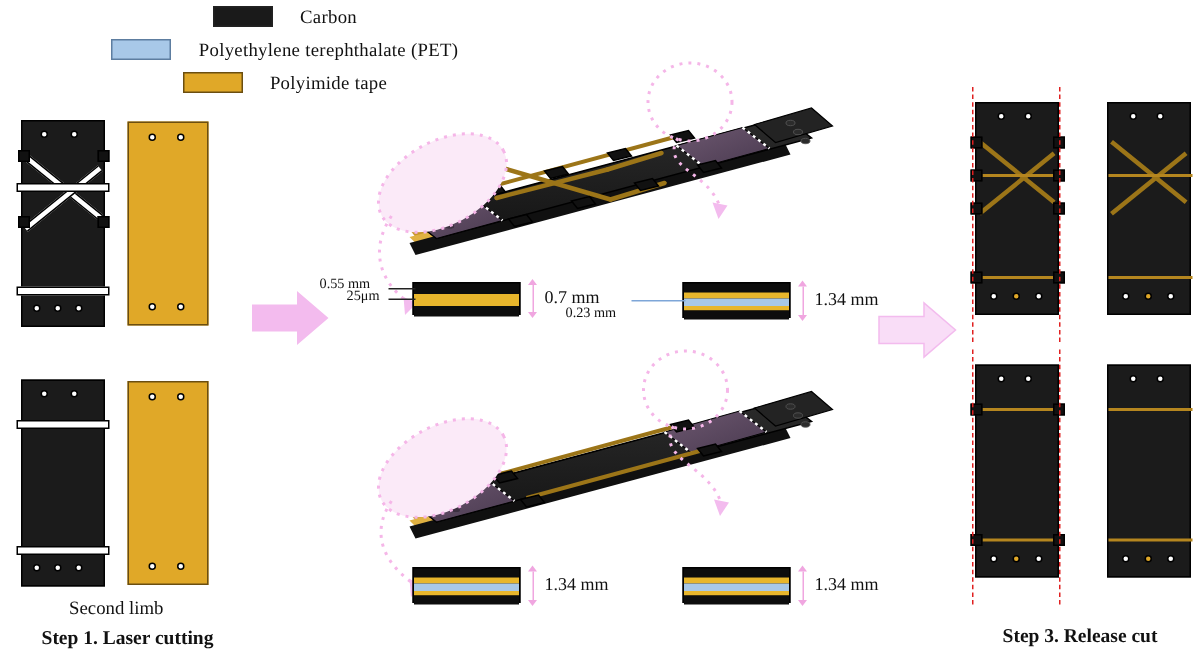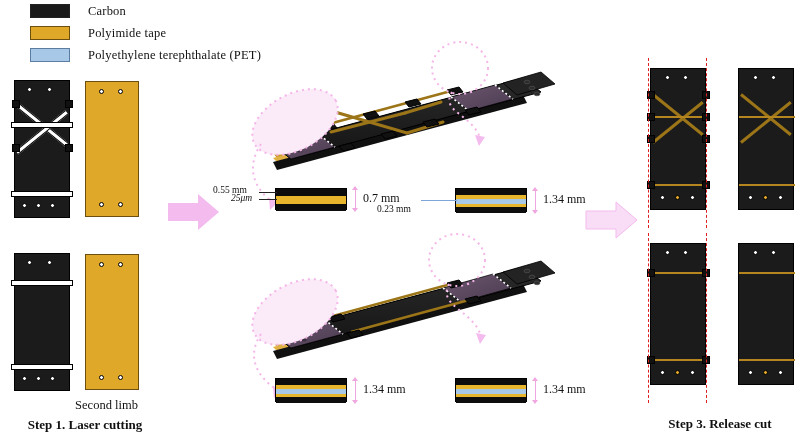--- a/index.html
+++ b/index.html
@@ -2,21 +2,21 @@
 <html><head>
 <meta charset="utf-8">
 <style>
   html,body{margin:0;padding:0;background:#fff;}
   body{width:800px;height:436px;position:relative;overflow:hidden;
        font-family:"Liberation Serif","DejaVu Serif",serif;color:#111;}
   .abs{position:absolute;}
 
   
   #legend{left:30px;top:2px;width:320px;}
-  .lg-row{display:flex;align-items:center;height:18px;margin-bottom:4px;}
+  .lg-row{display:flex;align-items:center;height:18px;margin-bottom:4px;justify-content:center;}
   .lg-sw{width:40px;height:14px;border:1px solid #222;box-sizing:border-box;margin-right:18px;}
   .lg-tx{font-size:12.5px;letter-spacing:.2px;white-space:nowrap;}
 
   
   .panel{position:absolute;box-sizing:border-box;}
   .carbon{background:#1b1b1b;border:1.5px solid #000;}
   .kapton{background:#e0a828;border:1.5px solid #6b4e10;}
   .hole{position:absolute;width:5px;height:5px;border-radius:50%;
         background:#fff;border:1px solid #000;box-sizing:border-box;}
   .hole.gold{background:#e0a828;}
@@ -58,26 +58,26 @@
 </style>
 </head>
 <body>
 
 <div class="abs" id="legend">
   <div class="lg-row">
     <span class="lg-sw" style="background:#1a1a1a;"></span>
     <span class="lg-tx">Carbon</span>
   </div>
   <div class="lg-row">
+    <span class="lg-sw" style="background:#a8c8e8;border-color:#5d7da0;"></span>
+    <span class="lg-tx">Polyethylene terephthalate (PET)</span>
+  </div>
+  <div class="lg-row">
     <span class="lg-sw" style="background:#e0a828;border-color:#6b4e10;"></span>
     <span class="lg-tx">Polyimide tape</span>
-  </div>
-  <div class="lg-row">
-    <span class="lg-sw" style="background:#a8c8e8;border-color:#5d7da0;"></span>
-    <span class="lg-tx">Polyethylene terephthalate (PET)</span>
   </div>
 </div>
 
 <div class="abs" style="left:0;top:0;width:180px;height:436px;">
 
   <div class="panel carbon" style="left:14px;top:80px;width:56px;height:138px;">
     <span class="hole" style="left:12px;top:6px;"></span>
     <span class="hole" style="left:32px;top:6px;"></span>
 
     <span class="diag" style="left:2px;top:21px;width:64px;transform:rotate(39deg);"></span>
@@ -114,21 +114,21 @@
     <span class="hole" style="left:35px;top:122px;"></span>
   </div>
 
   <div class="panel kapton" style="left:85px;top:254px;width:54px;height:136px;">
     <span class="hole" style="left:13px;top:7px;"></span>
     <span class="hole" style="left:32px;top:7px;"></span>
     <span class="hole" style="left:13px;top:120px;"></span>
     <span class="hole" style="left:32px;top:120px;"></span>
   </div>
 
-  <div class="caption" style="left:0;top:398px;width:155px;margin-left:29px;">Second limb</div>
+  <div class="caption" style="left:0;top:398px;width:155px;">Second limb</div>
   <div class="steplabel" style="left:5px;top:417px;width:160px;">Step 1. Laser cutting</div>
 </div>
 
 <div class="bigarrow" style="left:168px;top:192px;">
   <svg width="52" height="40" viewBox="0 0 52 40">
     <polygon points="0,11 30,11 30,2 51,20 30,38 30,29 0,29" fill="#f3bbee"></polygon>
   </svg>
 </div>
 
 <div class="abs" style="left:225px;top:0;width:360px;height:400px;">
@@ -214,21 +214,21 @@
   <div style="position:absolute;left:50px;top:188px;">
     <div class="stack" style="left:0;top:0;width:72px;height:22px;">
       <span class="ly c" style="top:0;height:7px;"></span>
       <span class="ly k" style="top:7px;height:4px;"></span>
       <span class="ly k" style="top:11px;height:4px;"></span>
       <span class="ly c" style="top:15px;height:7px;"></span>
     </div>
     <span class="leader dk" style="left:-16px;top:4px;width:18px;"></span>
     <span class="leader dk" style="left:-16px;top:11px;width:18px;"></span>
     <span class="dimsmall" style="left:-62px;top:-3px;">0.55 mm</span>
-    <span class="dimsmall" style="left:-44px;top:5px;font-style:italic;">25μm</span>
+    <span class="dimsmall" style="left:-44px;top:5px;">25μm</span>
     <span class="vdim" style="left:80px;top:2px;height:18px;"></span>
     <span class="dimtxt" style="left:88px;top:3px;">0.7 mm</span>
   </div>
 
   <div style="position:absolute;left:230px;top:188px;">
     <div class="stack" style="left:0;top:0;width:72px;height:24px;">
       <span class="ly c" style="top:0;height:6px;"></span>
       <span class="ly k" style="top:6px;height:4px;"></span>
       <span class="ly p" style="top:10px;height:5px;"></span>
       <span class="ly k" style="top:15px;height:3px;"></span>

